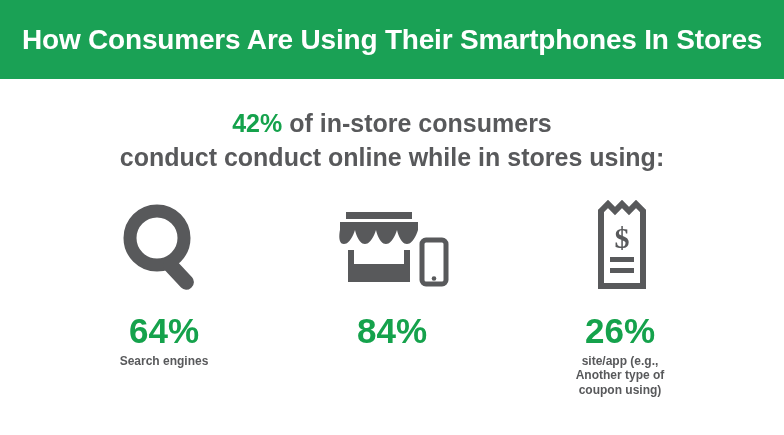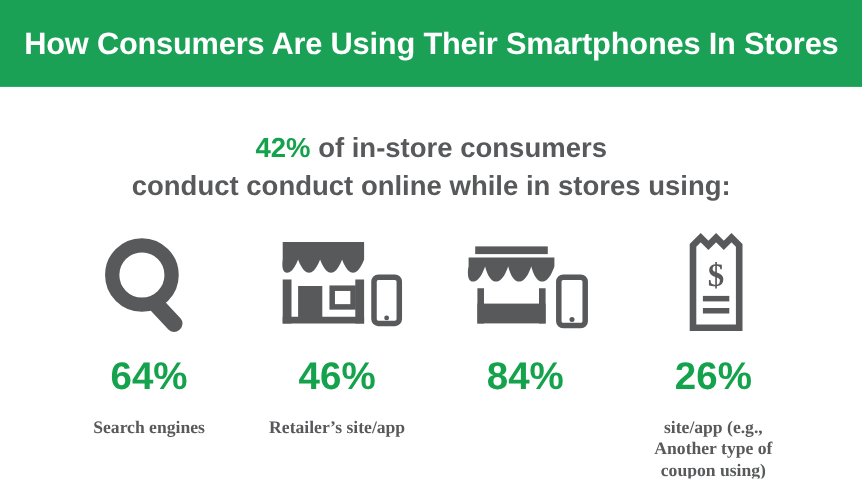--- a/index.html
+++ b/index.html
@@ -35,21 +35,21 @@
     color: #ffffff;
     font-size: 28px;
     font-weight: bold;
     letter-spacing: -0.2px;
     line-height: 1;
     white-space: nowrap;
   }
 
   
   .subtitle-block {
-    margin-top: 40px;
+    margin-top: 28px;
     text-align: center;
     color: #58595b;
     font-size: 25px;
     font-weight: bold;
     line-height: 1.35;
   }
   .subtitle-line {
     display: block;
     white-space: nowrap;
   }
@@ -82,26 +82,25 @@
   }
   .stat-value {
     color: #15a24c;
     font-size: 35px;
     font-weight: bold;
     line-height: 1;
     margin-top: 20px;
   }
   .stat-label {
     color: #58595b;
-    font-size: 16px;
+    font-size: 12px;
     font-weight: bold;
     line-height: 1.22;
-    margin-top: 20px;
+    margin-top: 6px;
     max-width: 160px;
-    font-family: Liberation Serif, serif;
   }
   .stat-label span {
     display: block;
     white-space: nowrap;
   }
 </style>
 </head>
 <body>
 
 <div class="infographic">
@@ -125,48 +124,20 @@
           <circle cx="41" cy="38" r="27" fill="none" stroke="#58595b" stroke-width="13"></circle>
           <rect x="55" y="55" width="15" height="38" rx="7" transform="rotate(-43 62 74)" fill="#58595b"></rect>
         </svg>
       </div>
       <div class="stat-value">64%</div>
       <div class="stat-label">
         <span>Search engines</span>
       </div>
     </div>
 
-    <div class="stat-item">
-      <div class="stat-icon">
-        <svg width="120" height="90" viewBox="0 0 120 90">
-
-          <path d="M10 8 H84 V24
-                   C84 24 80 36 74 36 C68 36 64 24 64 24
-                   C64 24 60 36 54 36 C48 36 44 24 44 24
-                   C44 24 40 36 34 36 C28 36 24 24 24 24
-                   C24 24 20 36 14 36 C8 36 10 24 10 24 Z" fill="#58595b"></path>
-
-          <path d="M10 42 H18 V82 H10 Z" fill="#58595b"></path>
-          <path d="M76 42 H84 V82 H76 Z" fill="#58595b"></path>
-          <path d="M10 76 H84 V82 H10 Z" fill="#58595b"></path>
-
-          <rect x="24" y="48" width="22" height="30" fill="#58595b"></rect>
-
-          <rect x="55" y="50" width="19" height="17" fill="none" stroke="#58595b" stroke-width="5"></rect>
-
-          <rect x="93" y="40" width="23" height="42" rx="4" fill="none" stroke="#58595b" stroke-width="5"></rect>
-          <rect x="98" y="47" width="13" height="25" fill="#ffffff"></rect>
-          <circle cx="104.5" cy="77" r="2.2" fill="#58595b"></circle>
-        </svg>
-      </div>
-      <div class="stat-value">46%</div>
-      <div class="stat-label">
-        <span>Retailer’s site/app</span>
-      </div>
-    </div>
 
     <div class="stat-item">
       <div class="stat-icon">
         <svg width="120" height="90" viewBox="0 0 120 90">
 
           <rect x="14" y="12" width="66" height="7" fill="#58595b"></rect>
 
           <path d="M8 22 H86 V30
                    C86 30 82 44 75 44 C68 44 65 30 65 30
                    C65 30 61 44 54 44 C47 44 44 30 44 30

